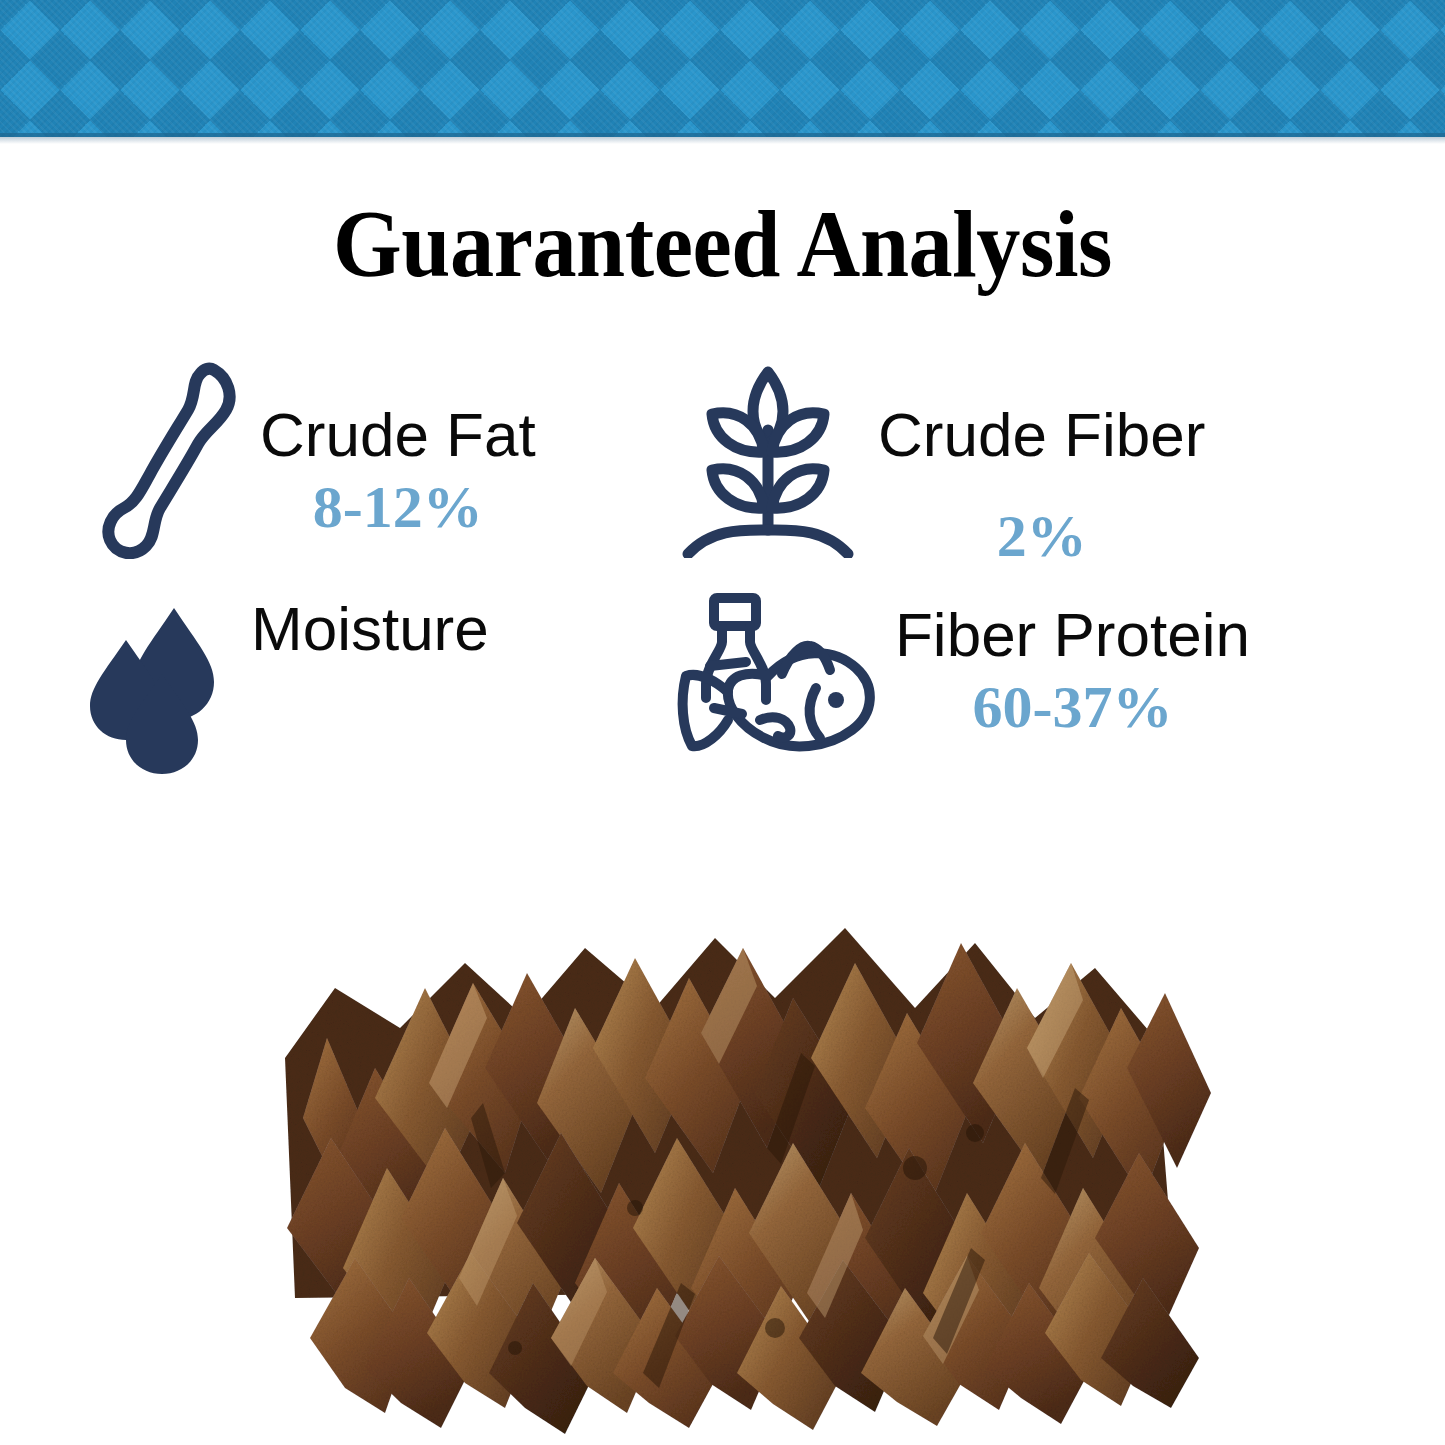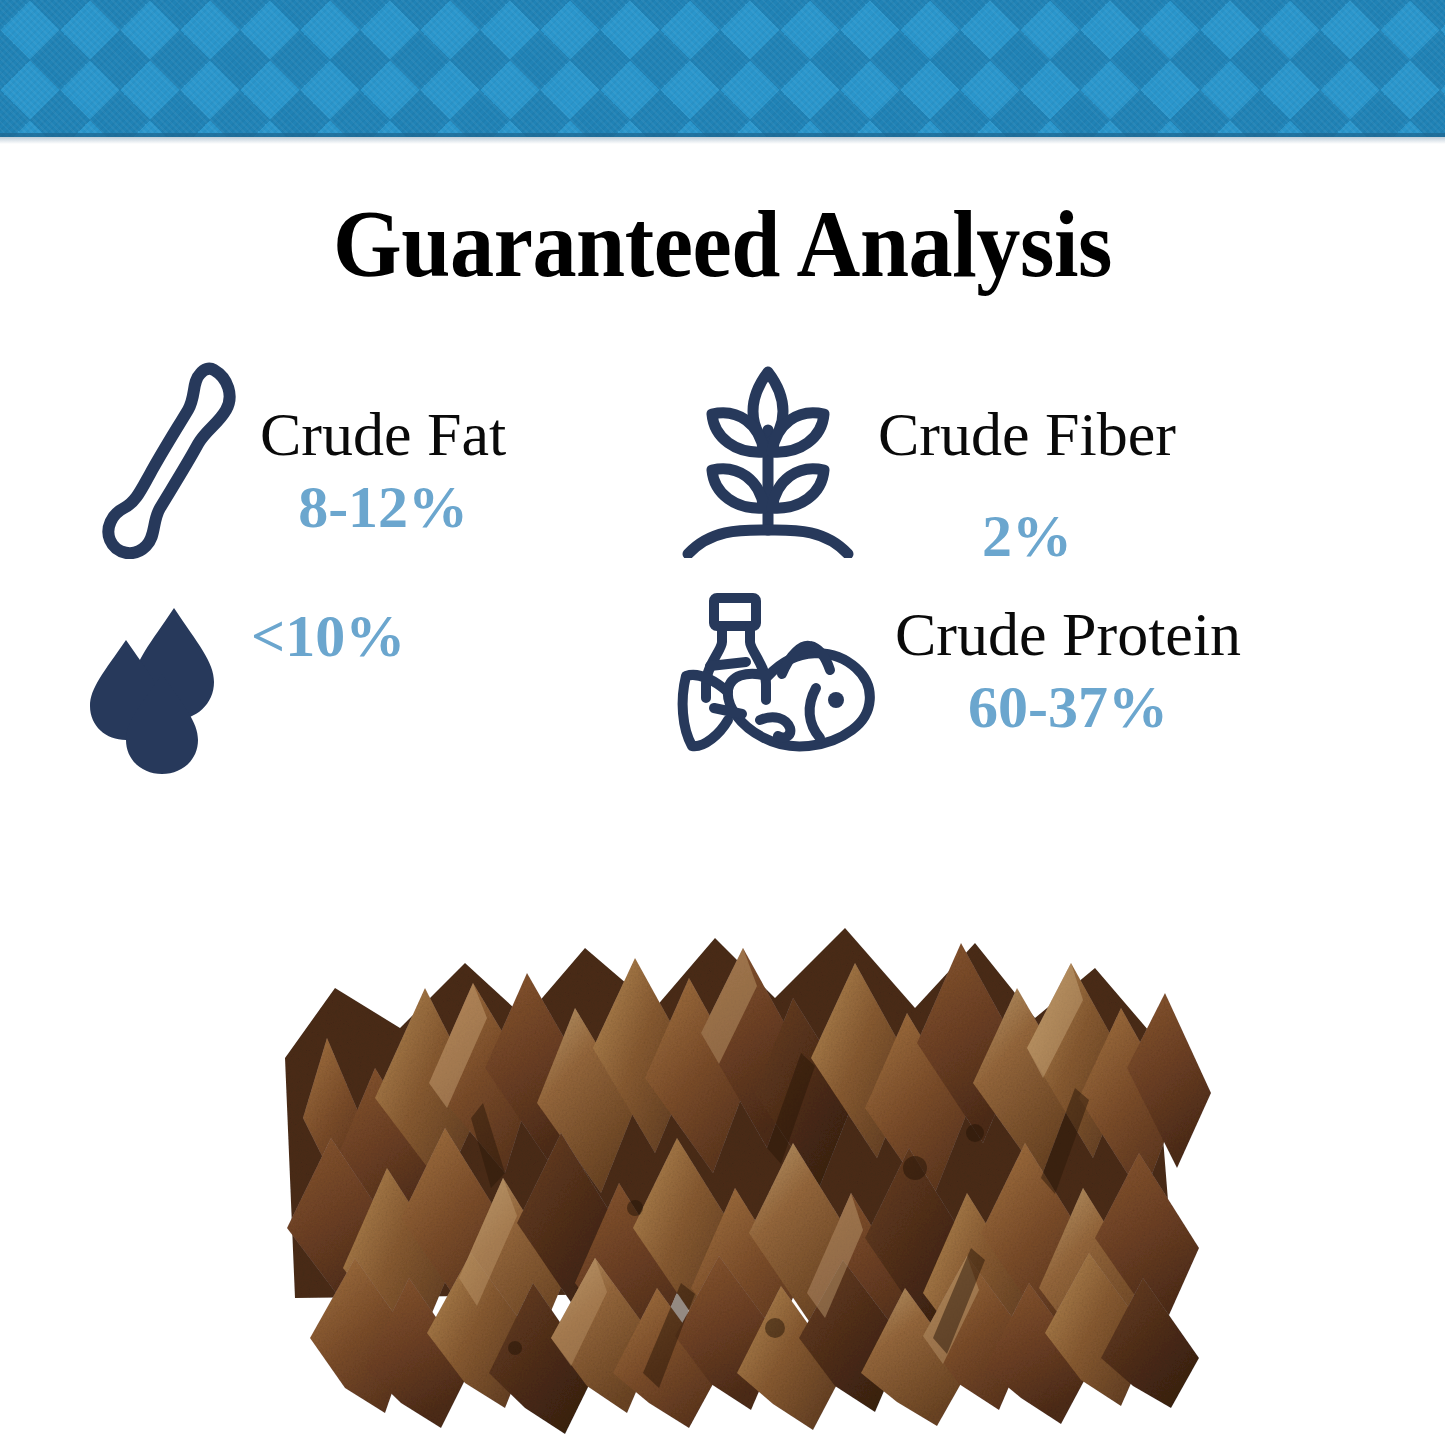--- a/index.html
+++ b/index.html
@@ -85,21 +85,21 @@
   .stat-text {
     display:flex;
     flex-direction:column;
     align-items:center;
   }
   .stat-label {
     font-size:62px;
     color:#0a0a0a;
     line-height:1.05;
     white-space:nowrap;
-    font-family:Liberation Serif, serif;
+    font-family:Liberation Sans, sans-serif;
   }
   .stat-value {
     font-size:60px;
     font-weight:bold;
     color:#6ba6ce;
     line-height:1.35;
     white-space:nowrap;
     font-family:"Liberation Serif","DejaVu Serif",serif;
   }
 
@@ -200,21 +200,21 @@
       <div class="stat-icon">
         <svg width="155" height="175" viewBox="0 0 155 175" aria-hidden="true">
           <g fill="#27395b">
             <path d="M88 6 C112 42 128 60 128 80 C128 102 110 118 88 118 C66 118 48 102 48 80 C48 60 64 42 88 6 Z"></path>
             <path d="M30 38 C52 70 66 86 66 104 C66 124 50 138 30 138 C10 138 -6 124 -6 104 C-6 86 8 70 30 38 Z" transform="translate(10,0)"></path>
             <path d="M76 96 C98 128 112 144 112 162 C112 182 96 196 76 196 C56 196 40 182 40 162 C40 144 54 128 76 96 Z" transform="translate(0,-24) scale(1)"></path>
           </g>
         </svg>
       </div>
       <div class="stat-text">
-        <div class="stat-value">&lt;10%</div>
+        <div class="stat-label">Moisture</div>
       </div>
     </div>
 
     <div class="stat" id="stat-crude-protein">
       <div class="stat-icon">
         <svg width="215" height="185" viewBox="0 0 215 185" aria-hidden="true">
           <g fill="none" stroke="#27395b" stroke-width="10" stroke-linecap="round" stroke-linejoin="round">
 
             <rect x="44" y="10" width="42" height="28" rx="3"></rect>
 
@@ -236,21 +236,21 @@
             <path d="M146 100 C136 118 138 136 150 150"></path>
 
             <circle cx="166" cy="112" r="8" fill="#27395b" stroke="none"></circle>
 
             <path d="M44 120 L72 126"></path>
             <path d="M90 132 C104 126 116 130 120 140 C122 148 114 152 108 148"></path>
           </g>
         </svg>
       </div>
       <div class="stat-text">
-        <div class="stat-label">Crude Protein</div>
+        <div class="stat-label">Fiber Protein</div>
         <div class="stat-value">60-37%</div>
       </div>
     </div>
 
   </div>
 
   <div id="product-photo">
     <div id="photo-stage">
       <svg width="1010" height="570" viewBox="0 0 1010 570" aria-hidden="true">
         <defs>

